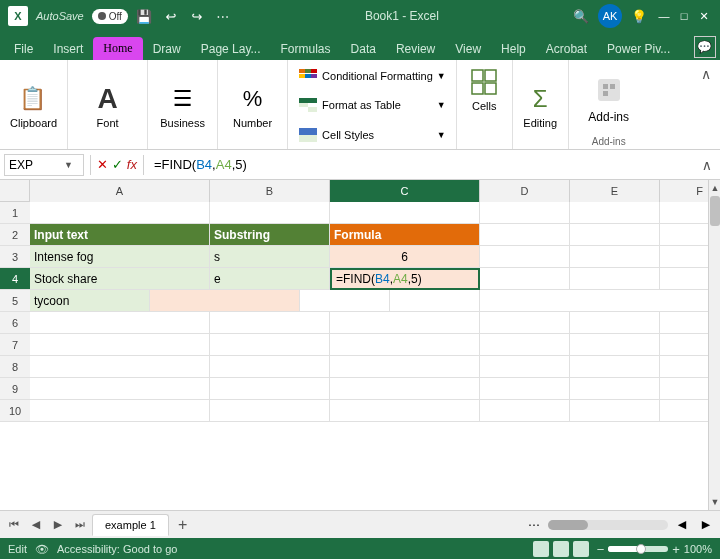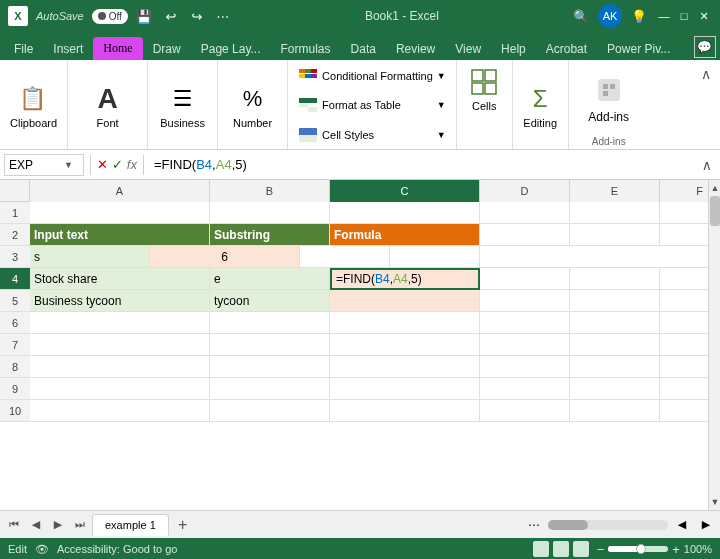--- a/index.html
+++ b/index.html
@@ -186,21 +186,21 @@
     .formula-divider {
       width: 1px; height: 20px;
       background: #d0d0d0;
       margin: 0 2px;
     }
     .formula-controls {
       display: flex; align-items: center; gap: 4px; font-size: 13px;
     }
     .formula-x { color: #c00; cursor: pointer; }
     .formula-check { color: #070; cursor: pointer; }
-    .formula-fx { color: #737373; cursor: pointer; font-style: italic; }
+    .formula-fx { color: #b91c1c; cursor: pointer; font-style: italic; }
     .col-header {
       display: flex; align-items: center; justify-content: center;
       height: 22px;
       border-right: 1px solid #d0d0d0;
       font-size: 11px; color: #444;
       background: #f2f2f2;
       flex-shrink: 0;
     }
     .col-header.selected { background: #1e6e42; color: #fff; }
     .row-header {
@@ -546,40 +546,40 @@
         <div style="display:flex;flex-direction:row;">
           <div style="width:180px;min-width:180px;height:22px;border-right:1px solid #e0e0e0;border-bottom:1px solid #e0e0e0;padding:0 4px;font-size:12px;font-weight:bold;background:#538135;color:#fff;display:flex;align-items:center;">Input text</div>
           <div style="width:120px;min-width:120px;height:22px;border-right:1px solid #e0e0e0;border-bottom:1px solid #e0e0e0;padding:0 4px;font-size:12px;font-weight:bold;background:#538135;color:#fff;display:flex;align-items:center;">Substring</div>
           <div style="width:150px;min-width:150px;height:22px;border-right:1px solid #e0e0e0;border-bottom:1px solid #e0e0e0;padding:0 4px;font-size:12px;font-weight:bold;background:#e26b0a;color:#fff;display:flex;align-items:center;">Formula</div>
           <div style="width:90px;min-width:90px;height:22px;border-right:1px solid #e0e0e0;border-bottom:1px solid #e0e0e0;padding:0 4px;font-size:12px;"></div>
           <div style="width:90px;min-width:90px;height:22px;border-right:1px solid #e0e0e0;border-bottom:1px solid #e0e0e0;padding:0 4px;font-size:12px;"></div>
           <div style="flex:1;height:22px;border-bottom:1px solid #e0e0e0;"></div>
         </div>
 
         <div style="display:flex;flex-direction:row;">
+          <div style="width:180px;min-width:180px;height:22px;border-right:1px solid #e0e0e0;border-bottom:1px solid #e0e0e0;padding:0 4px;font-size:12px;background:#e2efda;display:flex;align-items:center;">Intense fog</div>
           <div style="width:120px;min-width:120px;height:22px;border-right:1px solid #e0e0e0;border-bottom:1px solid #e0e0e0;padding:0 4px;font-size:12px;background:#e2efda;display:flex;align-items:center;">s</div>
           <div style="width:150px;min-width:150px;height:22px;border-right:1px solid #e0e0e0;border-bottom:1px solid #e0e0e0;padding:0 4px;font-size:12px;background:#fce4d6;display:flex;align-items:center;justify-content:center;">6</div>
           <div style="width:90px;min-width:90px;height:22px;border-right:1px solid #e0e0e0;border-bottom:1px solid #e0e0e0;padding:0 4px;font-size:12px;"></div>
           <div style="width:90px;min-width:90px;height:22px;border-right:1px solid #e0e0e0;border-bottom:1px solid #e0e0e0;padding:0 4px;font-size:12px;"></div>
           <div style="flex:1;height:22px;border-bottom:1px solid #e0e0e0;"></div>
         </div>
 
         <div style="display:flex;flex-direction:row;">
           <div style="width:180px;min-width:180px;height:22px;border-right:1px solid #e0e0e0;border-bottom:1px solid #e0e0e0;padding:0 4px;font-size:12px;background:#e2efda;display:flex;align-items:center;">Stock share</div>
           <div style="width:120px;min-width:120px;height:22px;border-right:1px solid #e0e0e0;border-bottom:1px solid #e0e0e0;padding:0 4px;font-size:12px;background:#e2efda;display:flex;align-items:center;">e</div>
           <div style="width:150px;min-width:150px;height:22px;border:2px solid #1e6e42;border-bottom:2px solid #1e6e42;padding:0 4px;font-size:12px;background:#fce4d6;display:flex;align-items:center;">
             =FIND(<span style="color:#0070c0;">B4</span>,<span style="color:#70ad47;">A4</span>,5)
           </div>
           <div style="width:90px;min-width:90px;height:22px;border-right:1px solid #e0e0e0;border-bottom:1px solid #e0e0e0;padding:0 4px;font-size:12px;"></div>
           <div style="width:90px;min-width:90px;height:22px;border-right:1px solid #e0e0e0;border-bottom:1px solid #e0e0e0;padding:0 4px;font-size:12px;"></div>
           <div style="flex:1;height:22px;border-bottom:1px solid #e0e0e0;"></div>
         </div>
 
         <div style="display:flex;flex-direction:row;">
-          <div style="width:180px;min-width:180px;height:22px;border-right:1px solid #e0e0e0;border-bottom:1px solid #e0e0e0;padding:0 4px;font-size:12px;background:#e2efda;display:flex;align-items:center;">Business tycoon</div>
           <div style="width:120px;min-width:120px;height:22px;border-right:1px solid #e0e0e0;border-bottom:1px solid #e0e0e0;padding:0 4px;font-size:12px;background:#e2efda;display:flex;align-items:center;">tycoon</div>
           <div style="width:150px;min-width:150px;height:22px;border-right:1px solid #e0e0e0;border-bottom:1px solid #e0e0e0;padding:0 4px;font-size:12px;background:#fce4d6;display:flex;align-items:center;"></div>
           <div style="width:90px;min-width:90px;height:22px;border-right:1px solid #e0e0e0;border-bottom:1px solid #e0e0e0;padding:0 4px;font-size:12px;"></div>
           <div style="width:90px;min-width:90px;height:22px;border-right:1px solid #e0e0e0;border-bottom:1px solid #e0e0e0;padding:0 4px;font-size:12px;"></div>
           <div style="flex:1;height:22px;border-bottom:1px solid #e0e0e0;"></div>
         </div>
 
         <div style="display:flex;flex-direction:row;">
           <div style="width:180px;min-width:180px;height:22px;border-right:1px solid #e0e0e0;border-bottom:1px solid #e0e0e0;"></div>
           <div style="width:120px;min-width:120px;height:22px;border-right:1px solid #e0e0e0;border-bottom:1px solid #e0e0e0;"></div>

